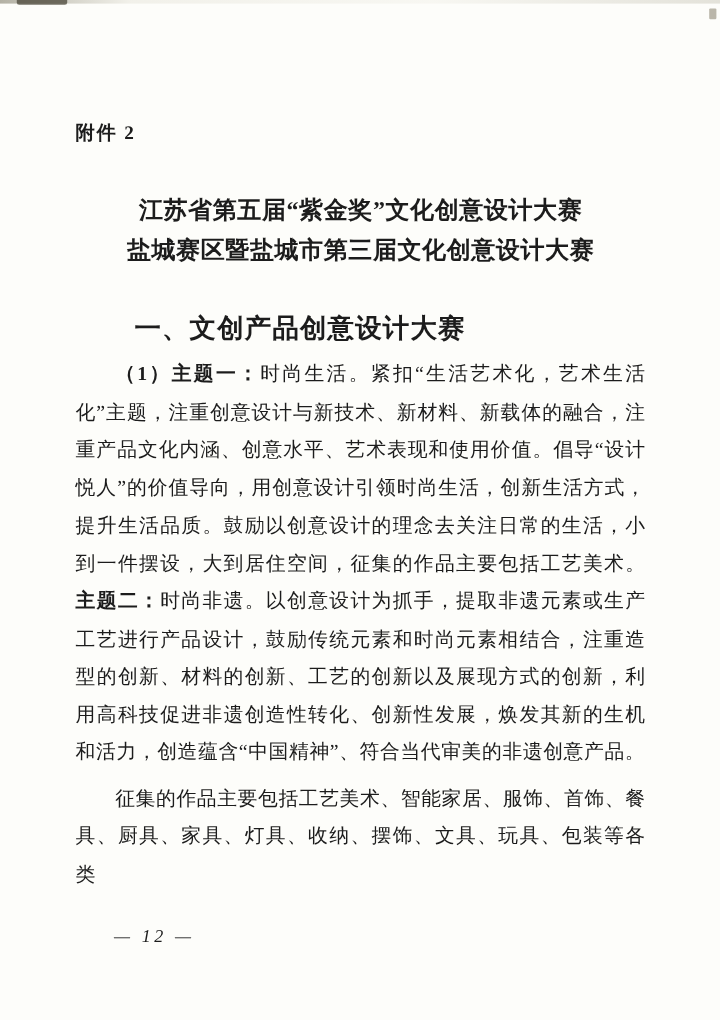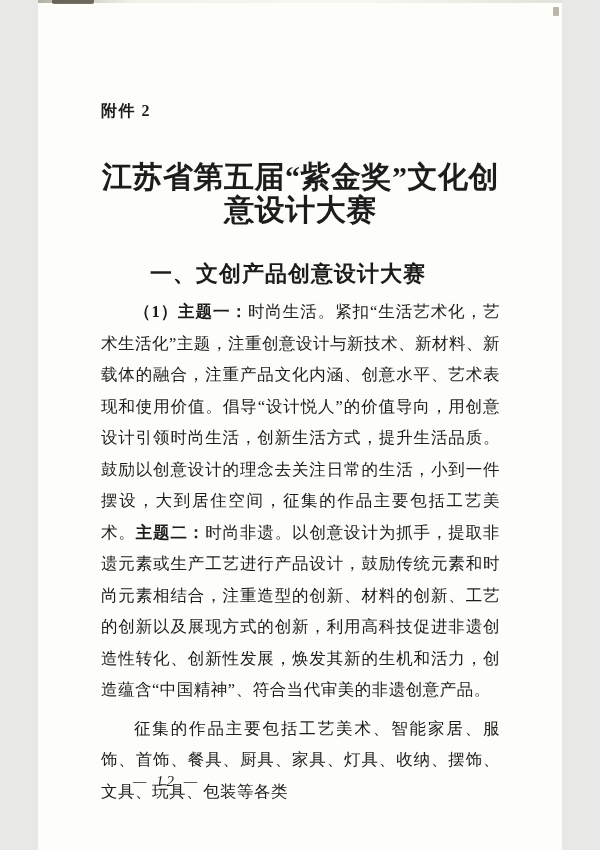--- a/index.html
+++ b/index.html
@@ -3,21 +3,21 @@
 <meta charset="utf-8">
 <style>
   html, body {
     margin: 0;
     padding: 0;
     background: #e8e8e6;
     font-family: "Liberation Serif", "DejaVu Serif", serif;
   }
   .page {
     position: relative;
-    width: 524px;
+    width: 600px;
     height: 850px;
     margin: 0 auto;
     background: #fdfdfa;
     color: #1c1c1c;
     overflow: hidden;
   }
   .content {
     padding: 0 62px 0 63px;
   }
   
@@ -48,21 +48,21 @@
   }
   .attachment-label {
     margin-top: 101px;
     font-size: 16px;
     font-weight: bold;
     letter-spacing: 1.5px;
   }
   .doc-title {
     margin: 38px 0 0 0;
     text-align: center;
-    font-size: 30px;
+    font-size: 20px;
     font-weight: bold;
     line-height: 33px;
     letter-spacing: 0.5px;
   }
   .title-line { display: block; }
   .section-heading {
     margin-top: 33px;
     padding-left: 49px;
     font-family: "Liberation Sans", "DejaVu Sans", sans-serif;
     font-weight: bold;
@@ -100,20 +100,21 @@
 <div class="page">
   <div class="scan-top-line"></div>
   <div class="scan-smudge"></div>
   <div class="scan-speck"></div>
 
   <div class="content">
     <div class="attachment-label">附件 2</div>
 
     <h1 class="doc-title">
         <span class="title-line">江苏省第五届“紫金奖”文化创意设计大赛</span>
+        <span class="title-line">盐城赛区暨盐城市第三届文化创意设计大赛</span>
       </h1>
 
     <div class="section-heading">一、文创产品创意设计大赛</div>
 
 
 
     <p class="body-para"><strong>（1）主题一：</strong><span>时尚生活。紧扣“生活艺术化，艺术生活化”主题，注重创意设计与新技术、新材料、新载体的融合，注重产品文化内涵、创意水平、艺术表现和使用价值。倡导“设计悦人”的价值导向，用创意设计引领时尚生活，创新生活方式，提升生活品质。鼓励以创意设计的理念去关注日常的生活，小到一件摆设，大到居住空间，征集的作品主要包括工艺美术。</span><strong>主题二：</strong><span>时尚非遗。以创意设计为抓手，提取非遗元素或生产工艺进行产品设计，鼓励传统元素和时尚元素相结合，注重造型的创新、材料的创新、工艺的创新以及展现方式的创新，利用高科技促进非遗创造性转化、创新性发展，焕发其新的生机和活力，创造蕴含“中国精神”、符合当代审美的非遗创意产品。</span></p>
 
     <p class="body-para">征集的作品主要包括工艺美术、智能家居、服饰、首饰、餐具、厨具、家具、灯具、收纳、摆饰、文具、玩具、包装等各类</p>
   </div>

